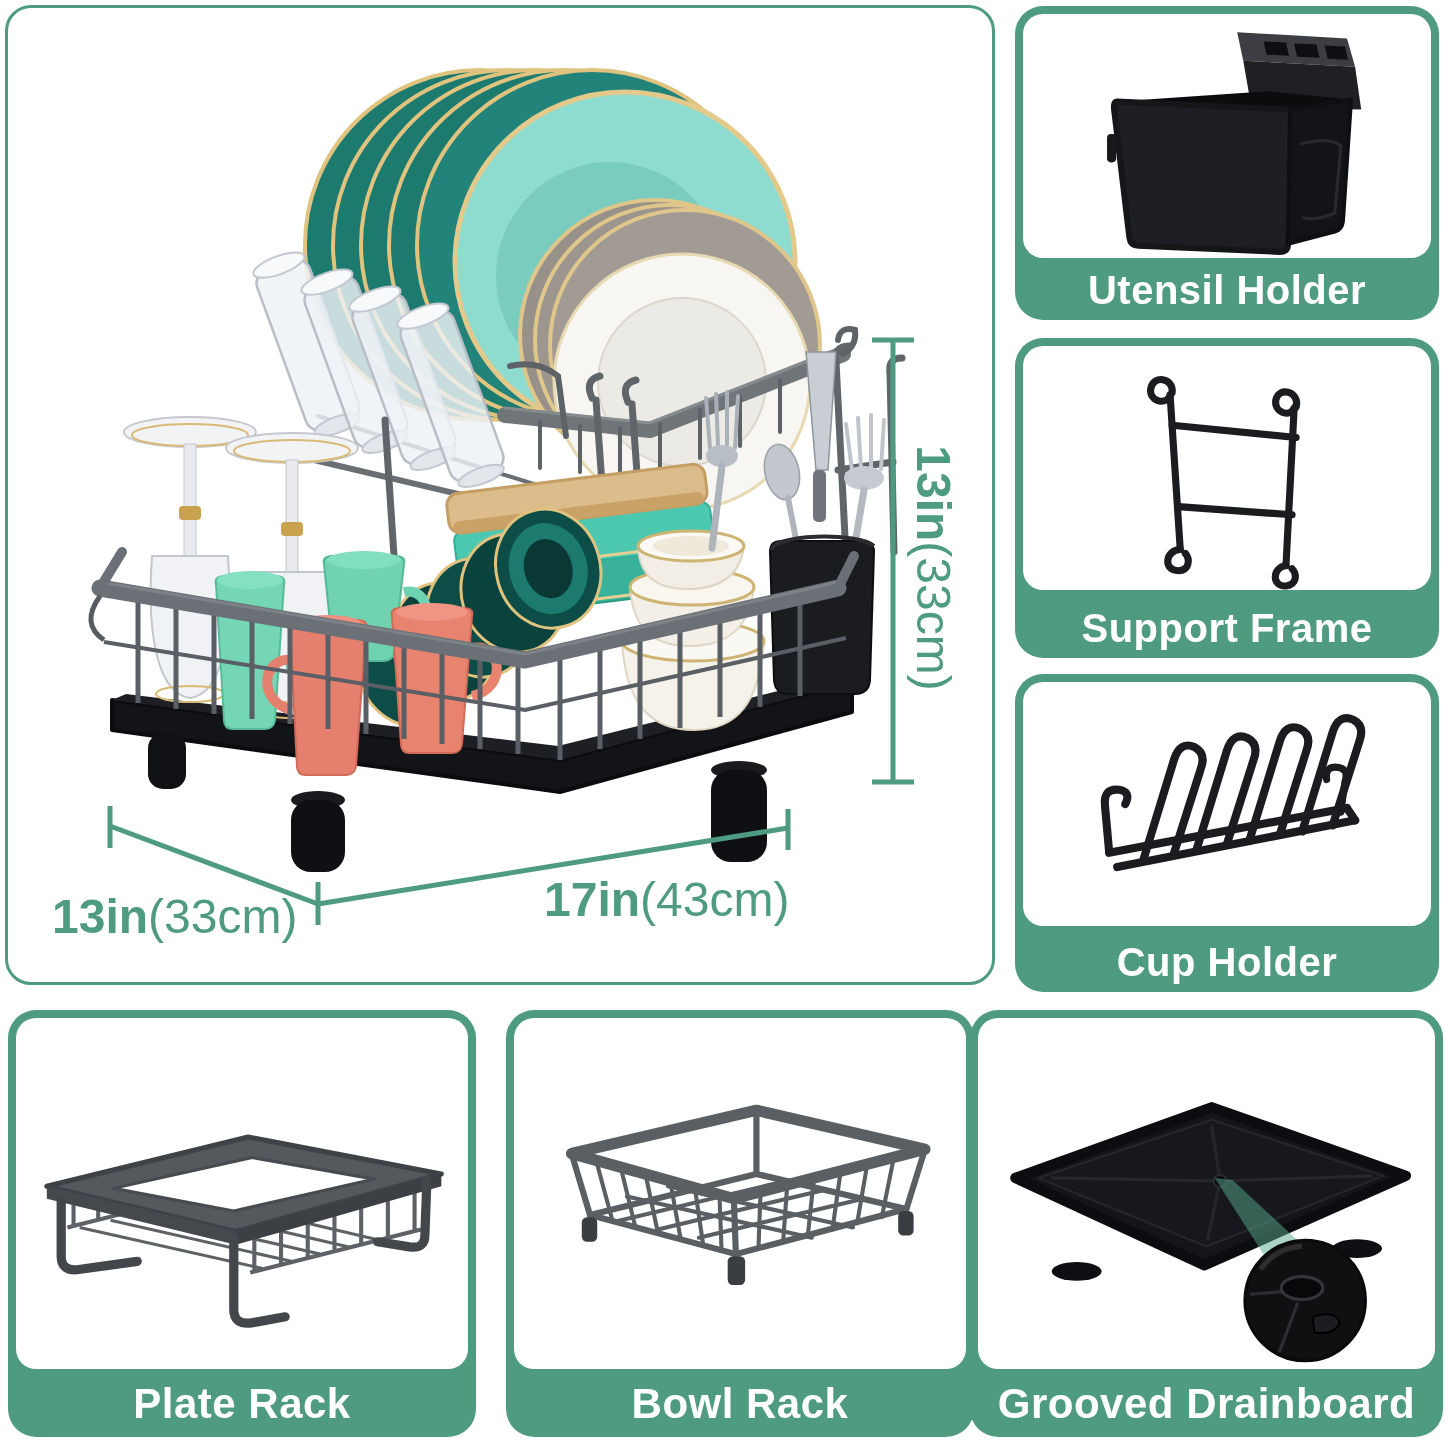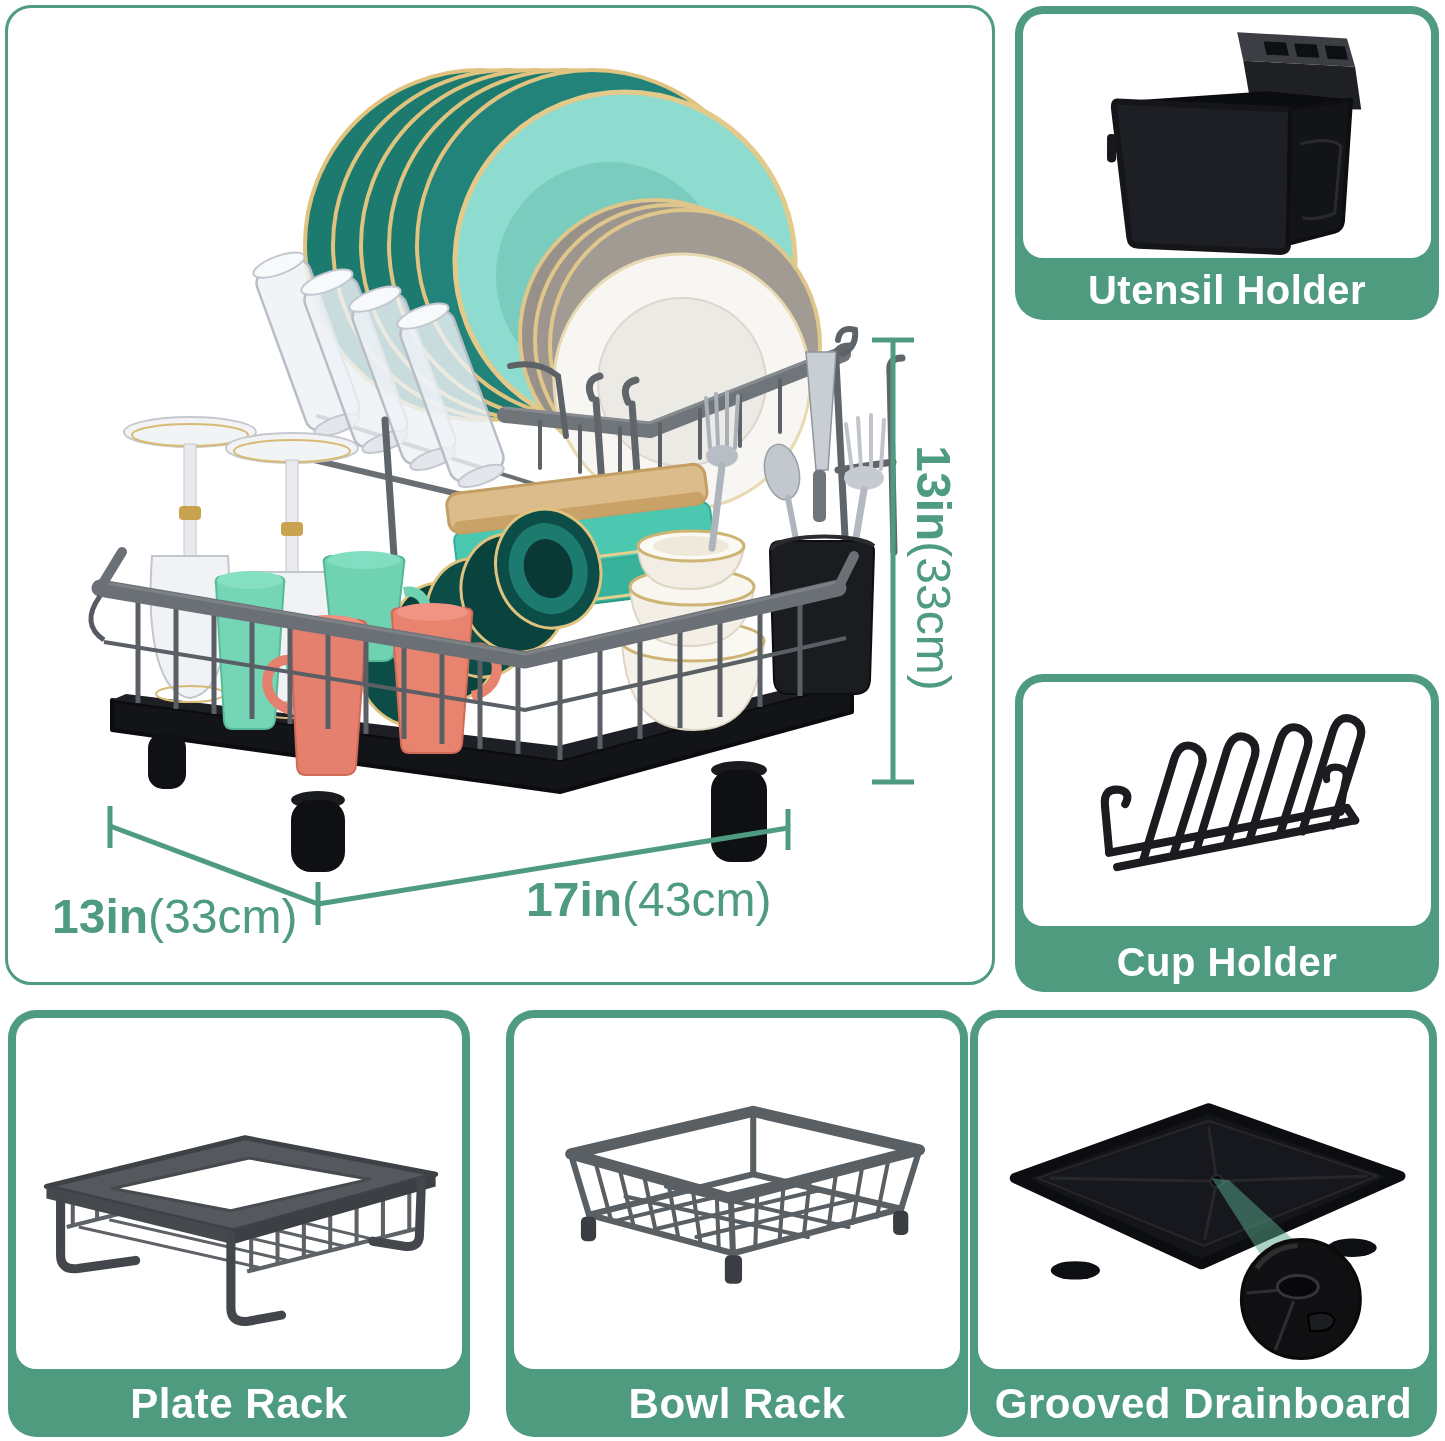--- a/index.html
+++ b/index.html
@@ -18,21 +18,21 @@
 
   
   .green-card{position:absolute;background:#4F9B80;border-radius:28px;}
   .green-card .photo{position:absolute;left:8px;right:8px;top:8px;background:#ffffff;
                      border-radius:20px;overflow:hidden;display:flex;align-items:center;justify-content:center;}
   .green-card .caption{position:absolute;left:0;right:0;bottom:0;display:flex;align-items:center;
                        justify-content:center;color:#ffffff;font-weight:bold;font-size:40px;letter-spacing:.5px;}
   .side-card{left:1015px;width:424px;}
   .side-card .photo{height:244px;}
   .side-card .caption{height:60px;}
-  .bottom-card{top:1010px;height:427px;}
+  .bottom-card{top:1010px;height:427px;padding-left:6px;}
   .bottom-card .photo{height:351px;}
   .bottom-card .caption{height:66px;font-size:42px;}
   .photo svg{width:100%;height:100%;}
 </style>
 </head>
 <body>
 
 <div class="stage">
 
   <div class="main-panel">
@@ -253,21 +253,21 @@
         <line x1="788" y1="809" x2="788" y2="850"></line>
       </g>
     </svg>
 
     <div class="dim-label vertical" style="left:925px;top:560px;">
       <span class="num">13in</span><span class="paren">(33cm)</span>
     </div>
     <div class="dim-label" style="left:44px;top:885px;">
       <span class="num">13in</span><span class="paren">(33cm)</span>
     </div>
-    <div class="dim-label" style="left:518px;top:868px;">
+    <div class="dim-label" style="left:536px;top:868px;">
       <span class="num">17in</span><span class="paren">(43cm)</span>
     </div>
   </div>
 
   <div class="green-card side-card" style="top:6px;height:314px;">
     <div class="photo">
       <svg viewBox="0 0 400 240">
         <path d="M210,18 L318,24 L326,52 L216,46 Z" fill="#3C3E43"></path>
         <path d="M236,27 L258,28 L261,41 L239,40 Z" fill="#0E0F12"></path>
         <path d="M266,29 L288,30 L291,43 L269,42 Z" fill="#0E0F12"></path>
@@ -276,20 +276,37 @@
         <path d="M92,86 L262,94 L322,84 L240,76 Z" fill="#0B0C0E"></path>
         <path d="M92,86 L262,94 Q269,94 268,102 L260,226 Q260,234 252,234 L113,228 Q105,228 104,220 L89,94 Q88,86 92,86 Z" fill="#1E1F24" stroke="#15161A" stroke-width="6" stroke-linejoin="round"></path>
         <path d="M262,94 L322,84 L314,204 Q313,212 306,214 L260,226 Z" fill="#131417" stroke="#0E0F12" stroke-width="4" stroke-linejoin="round"></path>
         <path d="M272,128 Q302,120 312,130 L306,196 Q286,204 274,200" fill="none" stroke="#292A2F" stroke-width="3"></path>
         <rect x="82" y="118" width="9" height="28" rx="4" fill="#17181B"></rect>
       </svg>
     </div>
     <div class="caption">Utensil Holder</div>
   </div>
 
+  <div class="green-card side-card" style="top:338px;height:320px;">
+    <div class="photo">
+      <svg viewBox="0 0 400 240">
+        <g fill="none" stroke="#1B1C1F" stroke-width="7" stroke-linecap="round" stroke-linejoin="round">
+          <path d="M146,46 c2,-15 -19,-18 -21,-4 c-2,12 14,17 19,7"></path>
+          <path d="M144,48 L154,200"></path>
+          <path d="M154,200 c-15,1 -17,21 -2,21 c11,0 12,-11 7,-17"></path>
+          <path d="M268,60 c4,-15 -17,-21 -20,-7 c-2,12 13,18 18,8"></path>
+          <path d="M266,62 L258,216"></path>
+          <path d="M258,216 c-14,2 -14,21 0,20 c11,-1 11,-12 6,-17"></path>
+          <path d="M146,78 L268,90"></path>
+          <path d="M152,158 L264,166"></path>
+        </g>
+      </svg>
+    </div>
+    <div class="caption">Support Frame</div>
+  </div>
 
   <div class="green-card side-card" style="top:674px;height:318px;text-align:center;">
     <div class="photo">
       <svg viewBox="0 0 400 240">
         <g fill="none" stroke="#1B1C1F" stroke-width="8" stroke-linecap="round" stroke-linejoin="round">
           <path d="M84,168 L318,124"></path>
           <path d="M92,182 L326,136"></path>
           <path d="M318,124 L326,136"></path>
           <path d="M84,166 L80,122 Q78,104 94,106 Q106,108 100,120"></path>
           <path d="M118,174 L148,76 Q154,58 168,64 Q180,70 174,86 L148,168"></path>

